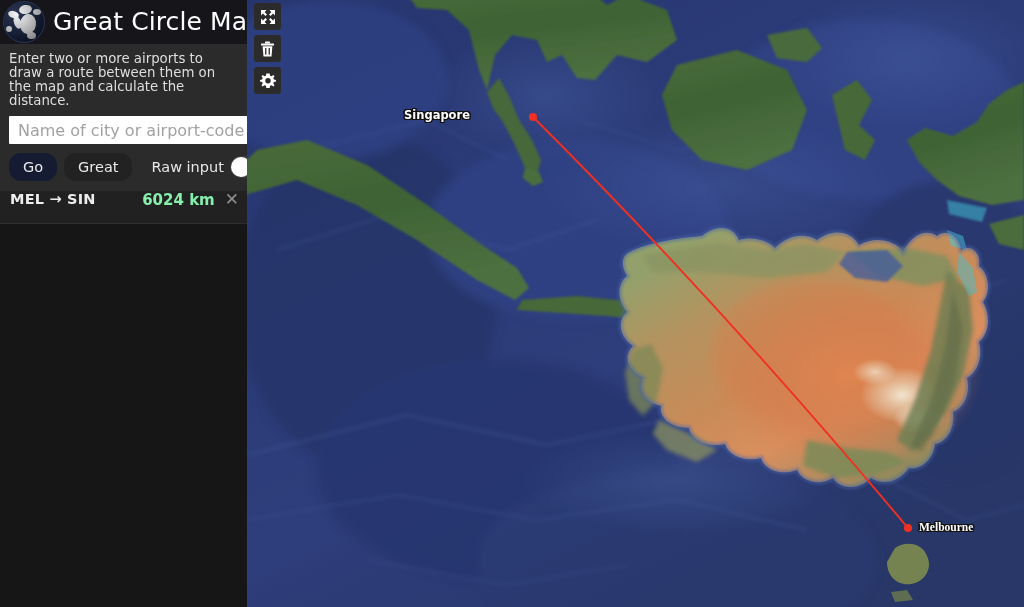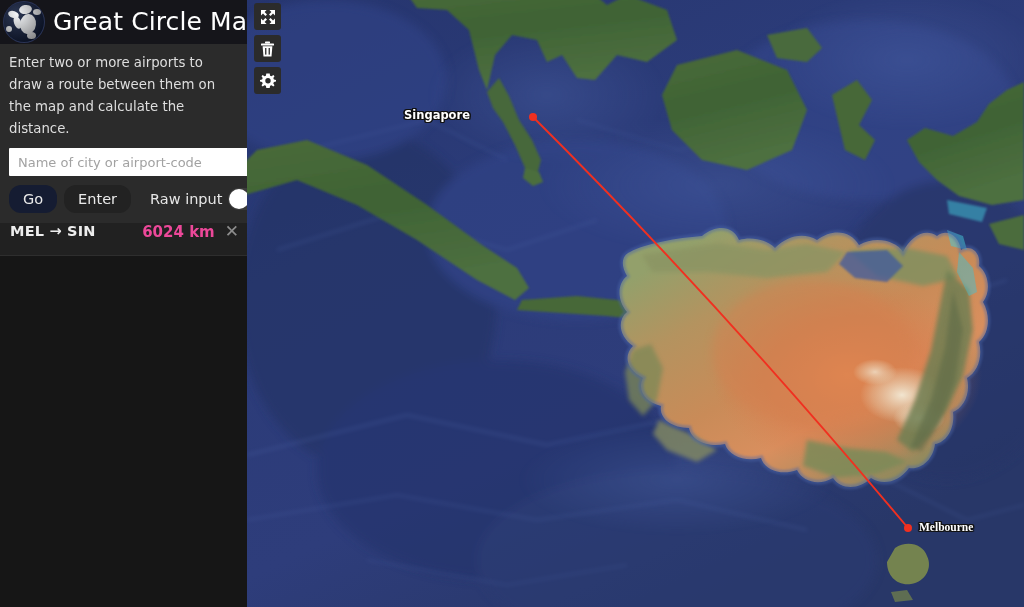--- a/index.html
+++ b/index.html
@@ -75,34 +75,34 @@
   }
 
   .panel {
     background: #2b2b2b;
     padding: 8px 9px 10px 9px;
     box-sizing: border-box;
   }
   .intro {
     color: #dedede;
     font-size: 13.3px;
-    line-height: 22px;
+    line-height: 14px;
     margin: 0 0 8px 0;
   }
   .search-input {
     display: block;
     width: 277px;
     height: 28px;
     box-sizing: border-box;
     background: #ffffff;
     border: 0;
     outline: 0;
     border-radius: 1px;
     padding: 0 9px;
-    font-size: 13px;
+    font-size: 16px;
     color: #a21caf;
     font-family: "DejaVu Sans", "Liberation Sans", sans-serif;
   }
   .search-input::placeholder { color: #a2a2a2; }
 
   .btnrow {
     display: flex;
     align-items: center;
     margin-top: 9px;
     height: 28px;
@@ -162,21 +162,21 @@
   }
   .route-name {
     color: #ededed;
     font-size: 14.5px;
     font-weight: bold;
     letter-spacing: 0.2px;
     white-space: nowrap;
   }
   .route-dist {
     margin-left: auto;
-    color: #ec4899;
+    color: #86efac;
     font-size: 15px;
     font-weight: bold;
     white-space: nowrap;
   }
   .route-close {
     margin-left: 10px;
     color: #8d8d8d;
     font-size: 17px;
     line-height: 17px;
     cursor: pointer;
@@ -503,21 +503,21 @@
       <div class="brand-title">Great Circle Map</div>
     </div>
 
     <div class="panel">
       <p class="intro">Enter two or more airports to draw a route between them on the map and calculate the distance.</p>
 
       <input class="search-input" type="text" placeholder="Name of city or airport-code" style="">
 
       <div class="btnrow">
         <button class="btn btn-go">Go</button>
-        <button class="btn btn-about">Enter</button>
+        <button class="btn btn-about">Great</button>
         <div class="toggle-wrap">
           <span class="toggle-label">Raw input</span>
           <div class="switch">
             <span class="knob"></span>
 
           </div>
         </div>
       </div>
     </div>
 

